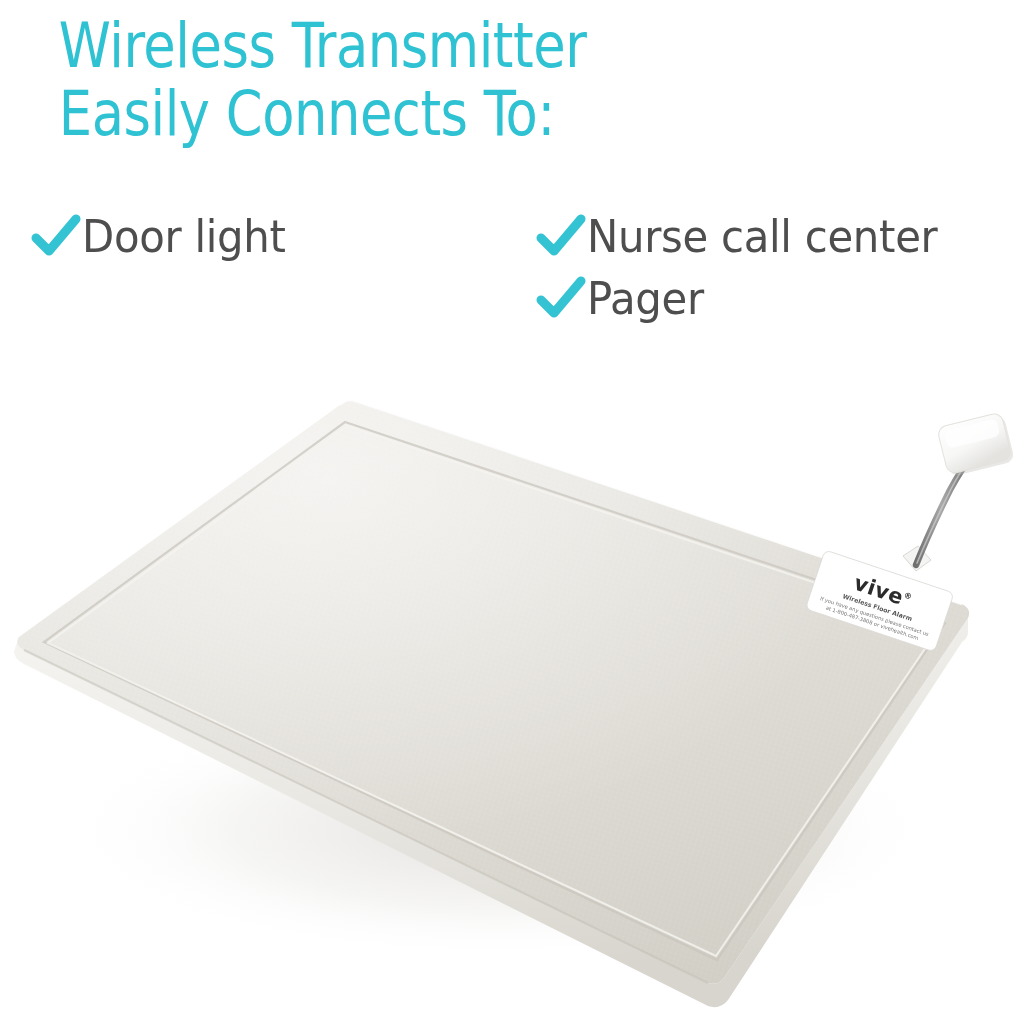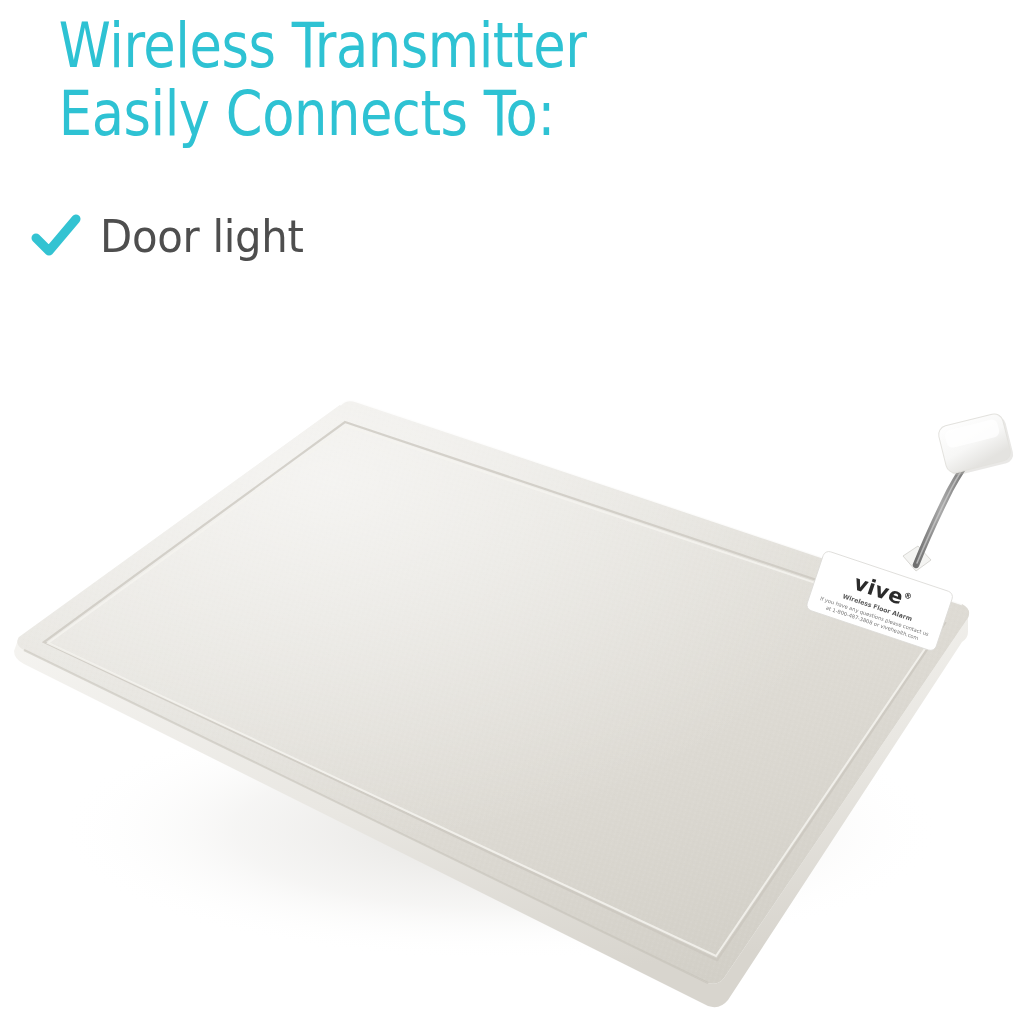--- a/index.html
+++ b/index.html
@@ -37,21 +37,21 @@
   }
   .feat-col{
     position:absolute;top:0;
   }
   .feat-col.left{left:30px;width:510px;}
   .feat-col.right{left:535px;width:489px;}
 
   .feat-row{
     display:flex;align-items:center;
     height:62px;
-    gap:18px;
+    gap:0;
   }
   .check-icon{
     flex:0 0 auto;
     width:52px;height:50px;
     display:block;
   }
   .feat-label{
     font-size:44px;
     color:#4e4e4e;
     font-family:"DejaVu Sans", sans-serif;
@@ -85,20 +85,37 @@
       <div class="feat-row">
         <svg class="check-icon" viewBox="0 0 52 50">
           <path d="M6 27 L19 40 L46 8" fill="none" stroke="#33c3d2" stroke-width="9" stroke-linecap="round" stroke-linejoin="round"></path>
         </svg>
         <span class="feat-label">Door light</span>
       </div>
 
 
     </div>
 
+    <div class="feat-col right">
+
+      <div class="feat-row">
+        <svg class="check-icon" viewBox="0 0 52 50">
+          <path d="M6 27 L19 40 L46 8" fill="none" stroke="#33c3d2" stroke-width="9" stroke-linecap="round" stroke-linejoin="round"></path>
+        </svg>
+        <span class="feat-label">Nurse call center</span>
+      </div>
+
+      <div class="feat-row">
+        <svg class="check-icon" viewBox="0 0 52 50">
+          <path d="M6 27 L19 40 L46 8" fill="none" stroke="#33c3d2" stroke-width="9" stroke-linecap="round" stroke-linejoin="round"></path>
+        </svg>
+        <span class="feat-label">Pager</span>
+      </div>
+
+    </div>
 
   </div>
 
   <div class="product">
     <svg viewBox="0 0 1024 664" xmlns="http://www.w3.org/2000/svg">
       <defs>
 
         <linearGradient id="matTop" x1="0.18" y1="0.05" x2="0.72" y2="1">
           <stop offset="0%" stop-color="#ebe9e4"></stop>
           <stop offset="32%" stop-color="#e4e2dc"></stop>

